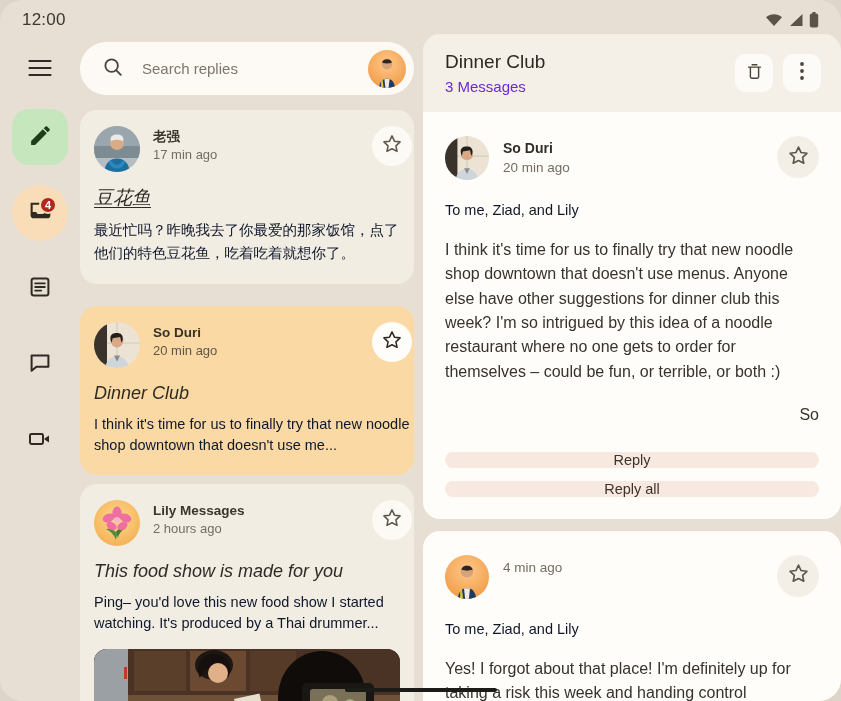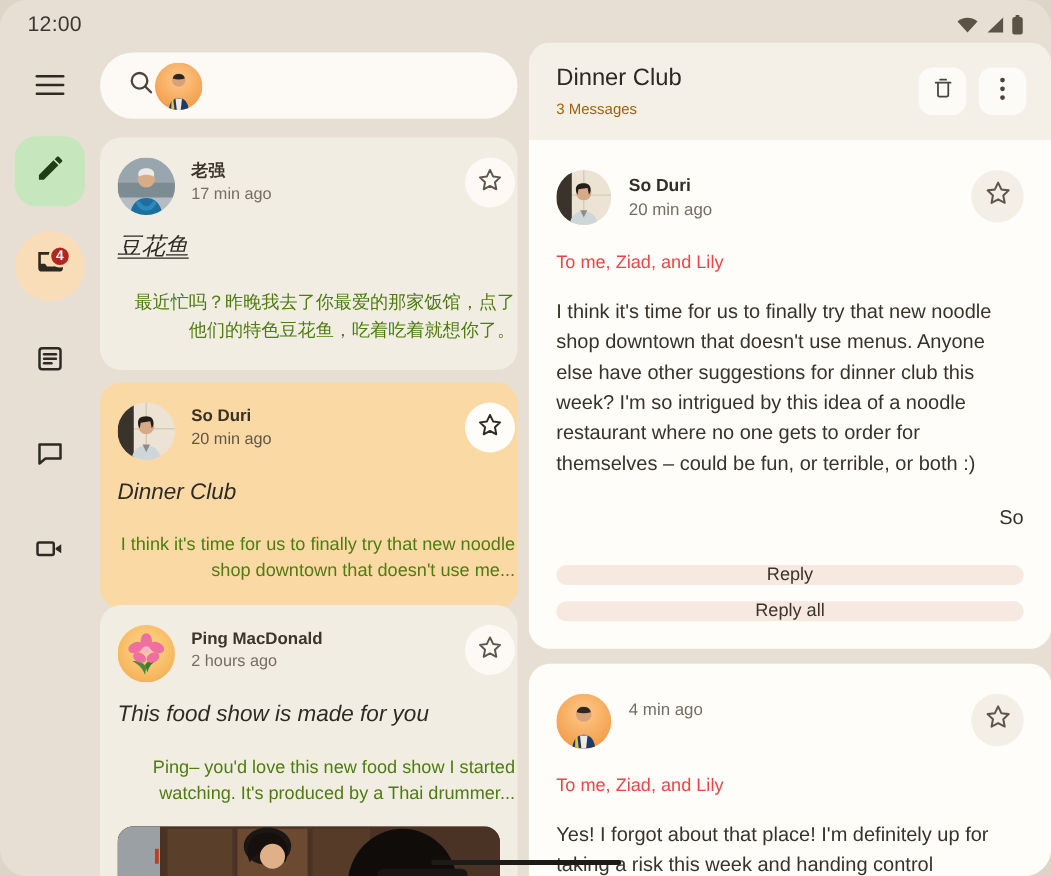--- a/index.html
+++ b/index.html
@@ -89,58 +89,58 @@
   .card.selected .c-sender { color: #3a3126; }
   .card.selected .c-time { color: #5f5648; }
   .star-btn {
     width: 40px; height: 40px; border-radius: 50%;
     background: #fdfaf6; flex: none;
     display: flex; align-items: center; justify-content: center; cursor: pointer;
   }
   .card.selected .star-btn { background: #fffdf9; }
   .c-subject { margin-top: 14px; font-size: 18px; color: #2e2a24; line-height: 1.25; font-style: italic; }
   .c-subject.cjk { font-size: 19px; text-decoration: underline; text-underline-offset: 3px; }
-  .c-preview { margin-top: 21px; font-size: 14.5px; color: #4d7c0f; line-height: 1.5; text-align: right; }
+  .c-preview { margin-top: 9px; font-size: 14.5px; color: #0f172a; line-height: 1.5; }
   .c-preview.cjk { font-size: 14.5px; line-height: 1.62; }
   .c-image { margin-top: 14px; width: 306px; height: 100px; border-radius: 13px; overflow: hidden; }
   .c-image svg { display: block; }
 
   
   .detailpane {
     position: absolute; top: 34px; left: 423px; width: 418px; height: 667px;
     overflow: hidden;
   }
   .detail-head {
     position: relative; width: 418px; height: 78px;
     background: #f4f0e7; border-radius: 17px 17px 0 0;
     display: flex; align-items: center; padding: 0 20px 0 22px;
   }
   .dh-texts { flex: 1; }
   .dh-title { font-size: 19px; color: #2c2822; line-height: 1.2; }
-  .dh-sub { font-size: 12px; color: #a16207; margin-top: 5px; }
+  .dh-sub { font-size: 15px; color: #6d28d9; margin-top: 5px; }
   .icon-btn {
     width: 38px; height: 38px; border-radius: 11px; background: #fdfbf7;
     display: flex; align-items: center; justify-content: center;
     cursor: pointer; margin-left: 10px; flex: none;
   }
   .msg {
     position: relative; width: 418px; background: #fffdf9;
     padding: 24px 22px 22px 22px;
   }
   .msg.first { border-radius: 0 0 17px 17px; }
   .msg.second { border-radius: 17px; margin-top: 12px; }
   .m-head { display: flex; align-items: flex-start; }
   .m-meta { margin-left: 14px; padding-top: 3px; flex: 1; }
   .m-sender { font-size: 14px; font-weight: bold; color: #332f28; line-height: 1.35; }
   .m-time { font-size: 13.5px; color: #746d62; line-height: 1.45; }
   .m-star {
     width: 42px; height: 42px; border-radius: 50%; background: #f3efe7;
     display: flex; align-items: center; justify-content: center; cursor: pointer; flex: none;
   }
-  .m-to { margin-top: 22px; font-size: 14.5px; color: #ef4444; }
+  .m-to { margin-top: 22px; font-size: 14.5px; color: #0f172a; }
   .m-body { margin-top: 20px; font-size: 16px; color: #37322b; line-height: 1.52; }
   .m-sig { margin-top: 22px; font-size: 16px; color: #37322b; text-align: right; }
   .actions { margin-top: 28px; display: flex; gap: 13px; flex-direction: column; }
   .act-btn {
     flex: 1; height: 40px; border-radius: 20px; background: #f7e9e0;
     border: none; font-family: "Liberation Sans", sans-serif;
     font-size: 14.5px; color: #3c332c; cursor: pointer;
   }
 
   
@@ -238,20 +238,21 @@
 
   <div class="listpane">
 
     <div class="searchbar">
       <span>
         <svg width="22" height="22" viewBox="0 0 24 24">
             <circle cx="10.5" cy="10.5" r="6.8" fill="none" stroke="#4b443b" stroke-width="2"></circle>
             <line x1="15.4" y1="15.4" x2="20.5" y2="20.5" stroke="#4b443b" stroke-width="2" stroke-linecap="round"></line>
           </svg>
       </span>
+      <span class="search-ph">Search replies</span>
       <span class="avatar" style="width:38px;height:38px;">
         <svg width="38" height="38" viewBox="0 0 38 38">
           <defs>
               <radialGradient id="gA" cx="50%" cy="35%" r="75%">
                 <stop offset="0%" stop-color="#ffc98a"></stop>
                 <stop offset="100%" stop-color="#f0963f"></stop>
               </radialGradient>
             </defs>
           <rect width="38" height="38" fill="url(#gA)"></rect>
           <circle cx="19" cy="14" r="5.4" fill="#d7a179"></circle>
@@ -343,21 +344,21 @@
                 <ellipse cx="23" cy="13" rx="4.6" ry="6.4"></ellipse>
                 <ellipse cx="14.6" cy="18" rx="6.2" ry="4.2" transform="rotate(-22 14.6 18)"></ellipse>
                 <ellipse cx="31.4" cy="18" rx="6.2" ry="4.2" transform="rotate(22 31.4 18)"></ellipse>
                 <ellipse cx="17.6" cy="26" rx="5.4" ry="3.8" transform="rotate(28 17.6 26)"></ellipse>
                 <ellipse cx="28.4" cy="26" rx="5.4" ry="3.8" transform="rotate(-28 28.4 26)"></ellipse>
               </g>
               <circle cx="23" cy="20" r="3" fill="#f6b5cd"></circle>
             </svg>
           </span>
           <div class="c-meta">
-            <div class="c-sender">Ping MacDonald</div>
+            <div class="c-sender">Lily Messages</div>
             <div class="c-time">2 hours ago</div>
           </div>
           <div class="star-btn">
             <span>
               <svg width="22" height="22" viewBox="0 0 24 24">
                   <path d="M12 3.2l2.7 5.7 6.1.8-4.5 4.3 1.2 6.1L12 17.2l-5.5 2.9 1.2-6.1L3.2 9.7l6.1-.8L12 3.2z" fill="none" stroke="#5e564b" stroke-width="1.7" stroke-linejoin="round"></path>
                 </svg>
             </span>
           </div>
         </div>

